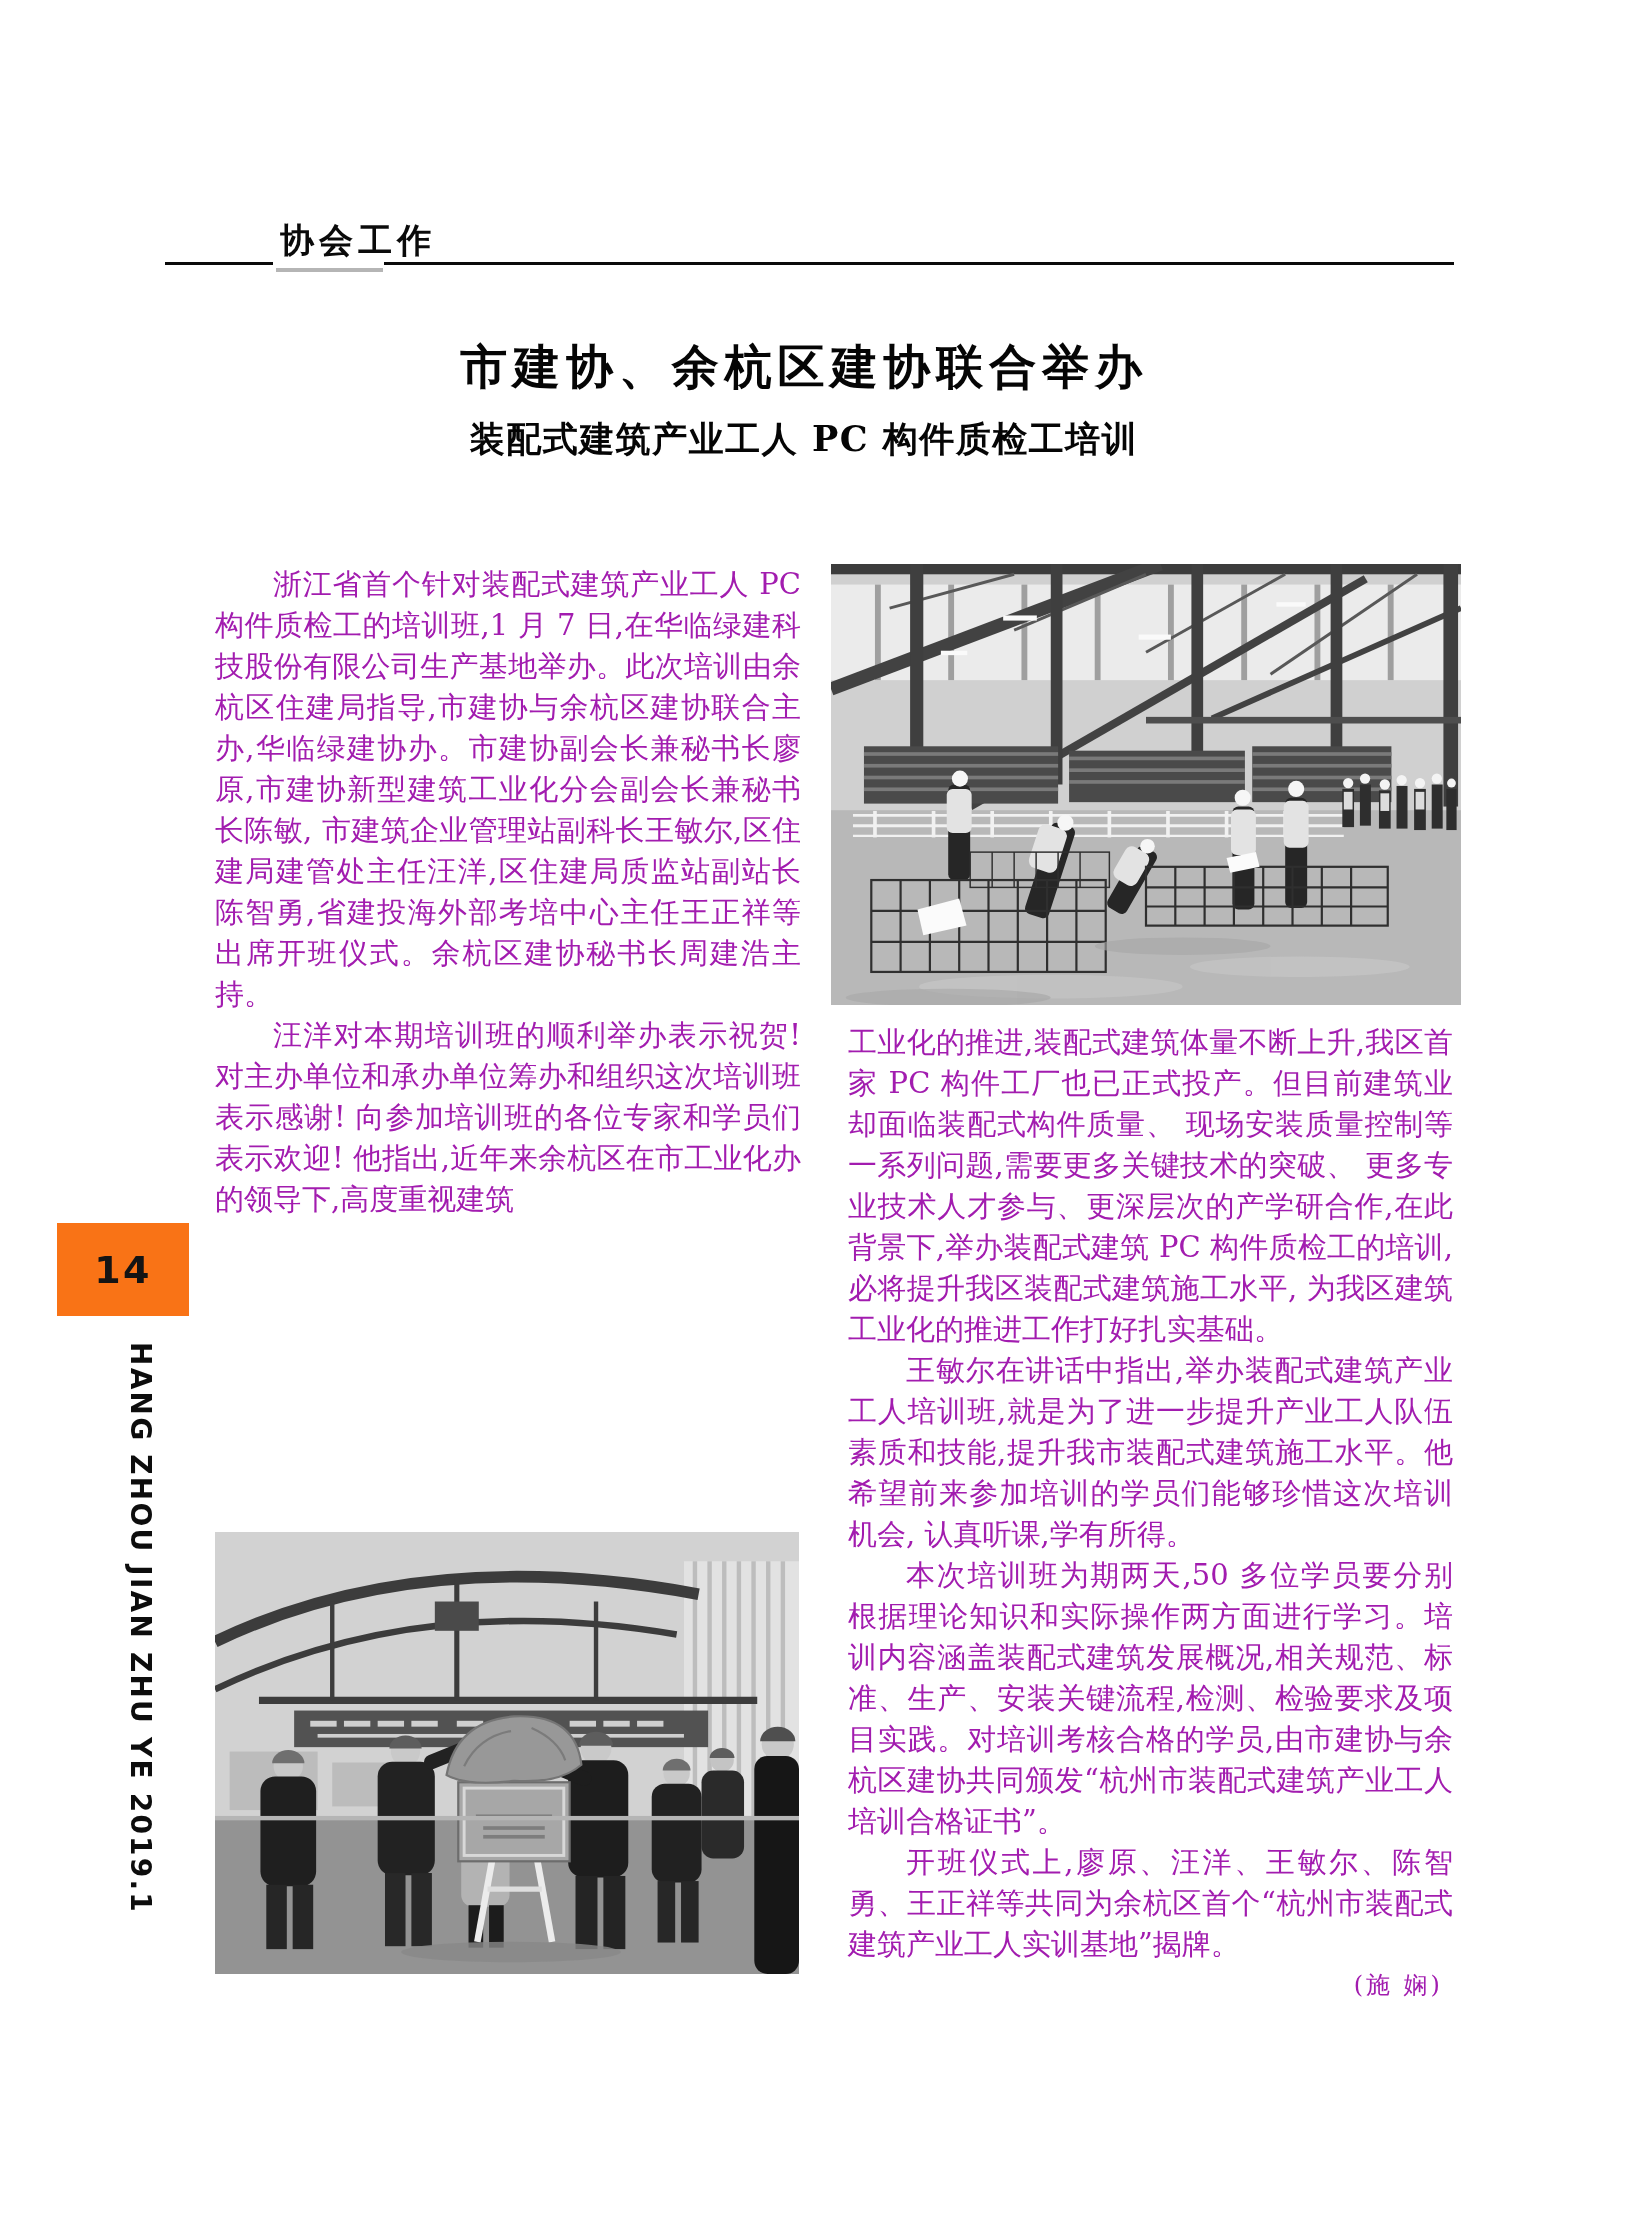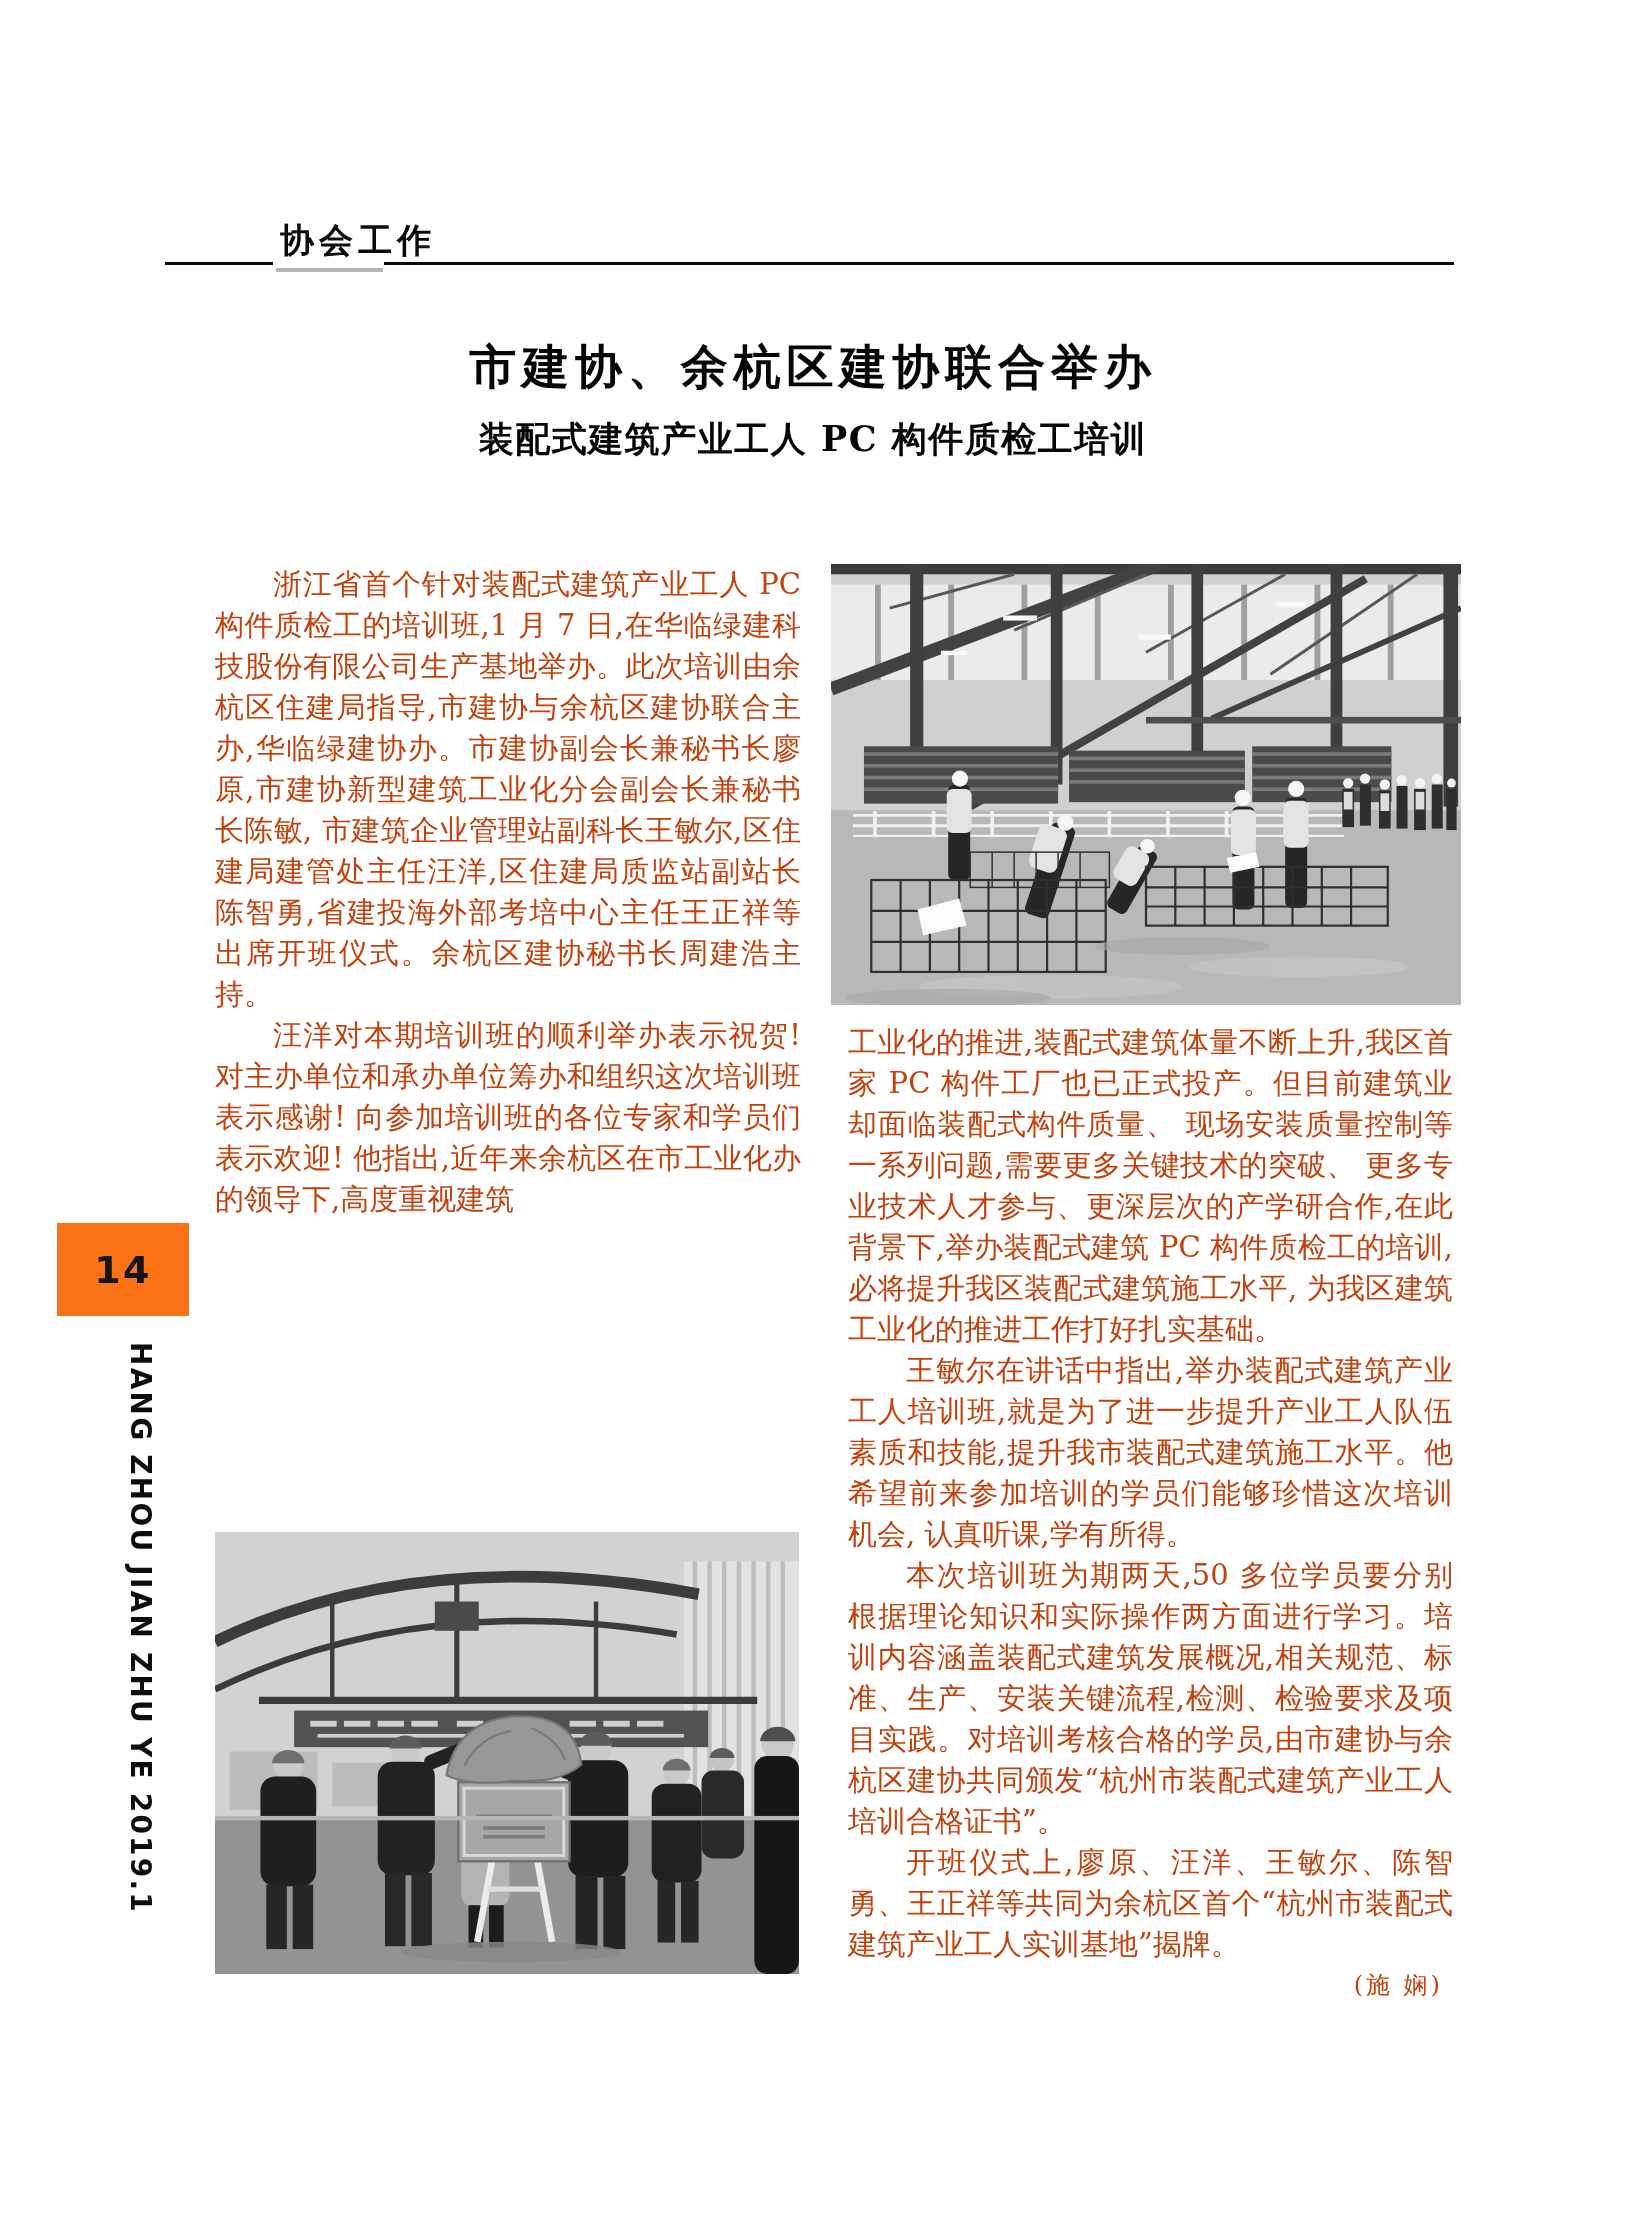--- a/index.html
+++ b/index.html
@@ -6,25 +6,25 @@
   .page{position:relative;width:1645px;height:2216px;background:#ffffff;overflow:hidden;
         font-family:"DejaVu Serif","Liberation Serif",serif;color:#111;}
   
   .section-header{position:absolute;left:280px;top:218px;font-family:"DejaVu Sans","Liberation Sans",sans-serif;
         font-weight:bold;font-size:34px;letter-spacing:5.1px;color:#0a0a0a;}
   .rule{position:absolute;background:#0a0a0a;height:2.9px;}
   .rule-left{left:165px;top:262px;width:108px;}
   .rule-right{left:384px;top:262px;width:1070px;}
   .rule-gray{position:absolute;left:276px;top:268px;width:107px;height:4.4px;background:#b5b5b5;}
   
-  .title-wrap{position:absolute;left:176px;top:343px;width:1274px;text-align:center;}
+  .title-wrap{position:absolute;left:167px;top:343px;width:1274px;text-align:center;}
   .title-line1{font-size:47px;font-weight:bold;letter-spacing:5.9px;line-height:1.0;color:#050505;}
   .title-line2{font-size:35px;font-weight:bold;letter-spacing:1.5px;line-height:1.0;margin-top:31px;color:#050505;}
   
-  .col{position:absolute;font-size:29px;line-height:41px;text-align:justify;color:#c2410c;}
+  .col{position:absolute;font-size:29px;line-height:41px;text-align:justify;color:#a21caf;}
   .col-left{left:215px;top:564px;width:586px;}
   .col-right{left:848px;top:1022px;width:605px;}
   .para{margin:0;text-indent:2em;}
   .col-right .para:first-child{text-indent:0;}
   .byline{margin-top:0;text-align:right;padding-right:10.3px;font-family:"DejaVu Serif","Liberation Serif",serif;
         font-size:24px;line-height:41px;letter-spacing:2.9px;}
   
   .photo{position:absolute;overflow:hidden;background:#bdbdbd;}
   .photo-top{left:831px;top:564px;width:630px;height:441px;}
   .photo-bottom{left:215px;top:1532px;width:584px;height:442px;}

